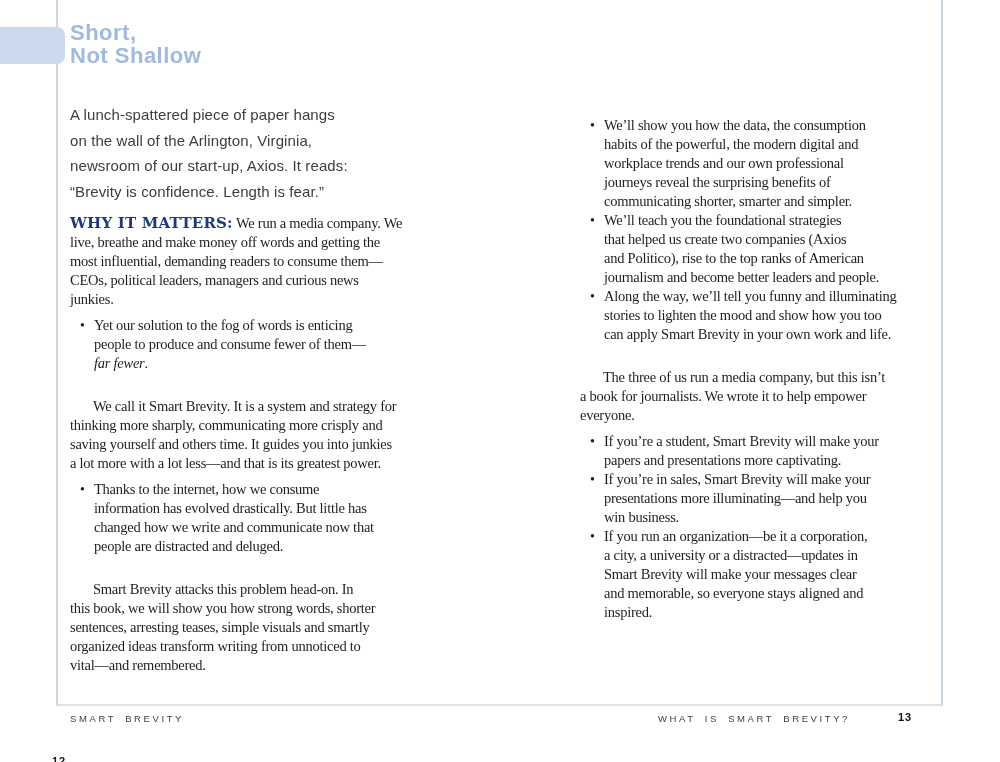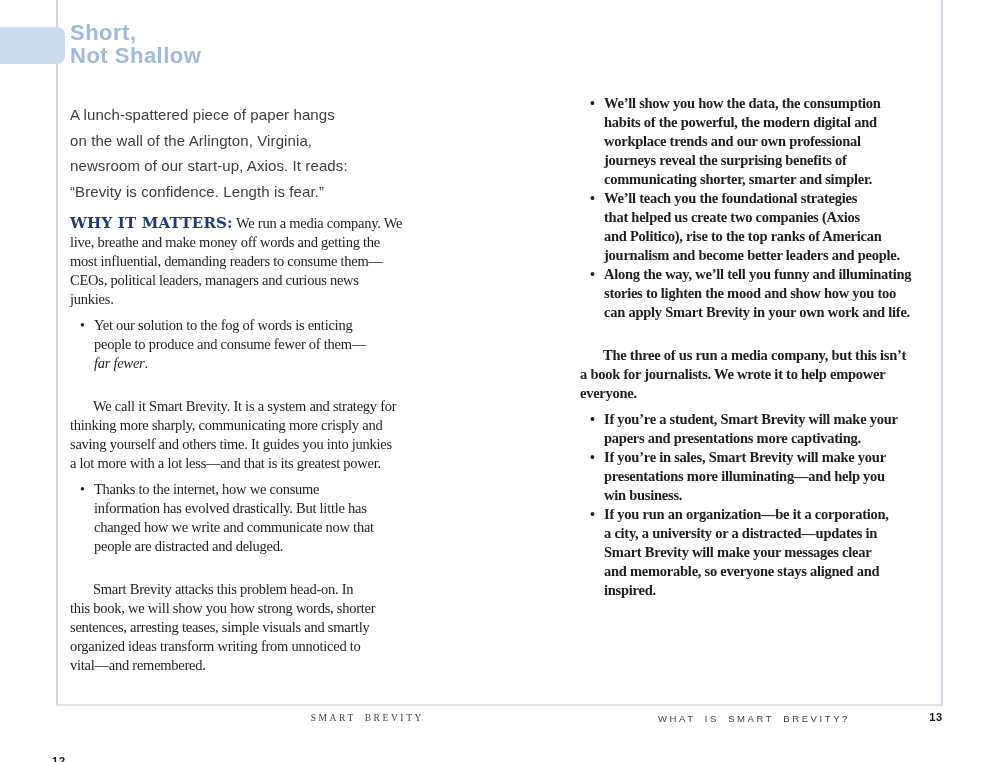--- a/index.html
+++ b/index.html
@@ -38,21 +38,21 @@
   }
   .intro .ln { height:25.5px; line-height:25.5px; }
 
   
   .body {
     position:absolute; font-size:14.5px; color:#1e1e1e;
     letter-spacing:-0.25px;
   }
   .body .ln { height:19px; line-height:19px; }
   .body-left  { left:70px;  top:214px; width:354px; }
-  .body-right { left:580px; top:94px; width:334px;font-weight:bold; }
+  .body-right { left:580px; top:116px; width:334px; }
 
   .ln { white-space:nowrap; }
 
   .para { margin-top:24px; }
   .body > :first-child { margin-top:0; }
   .indent .ln:first-child { padding-left:23px; }
 
   .kicker {
     font-family:"DejaVu Serif", serif; font-weight:bold;
     color:#1e3a7a; font-size:15px; letter-spacing:0.2px;
@@ -70,23 +70,23 @@
   
   .footer-num {
     position:absolute; top:711px; font-family:"Liberation Sans", sans-serif;
     font-weight:bold; font-size:11px; color:#141414; letter-spacing:0.8px;
   }
   .footer-label {
     position:absolute; top:713px; font-family:"Liberation Sans", sans-serif;
     font-size:9.5px; letter-spacing:2.6px; word-spacing:4px; color:#3e3e3e;
   }
   .fn-left  { left:52px;margin-top:44px; }
-  .fl-left  { left:70px;  width:354px; text-align:right;font-family:Liberation Serif, serif; }
+  .fl-left  { left:70px;  width:354px; text-align:left; }
   .fl-right { left:580px; width:348px; text-align:center; }
-  .fn-right { left:898px; width:45px;  text-align:right; }
+  .fn-right { left:898px; width:45px;  }
 </style>
 </head>
 <body>
 
 <div class="spread">
 
   <div class="frame"></div>
   <div class="tab"></div>
 
   <div class="chapter-title">

